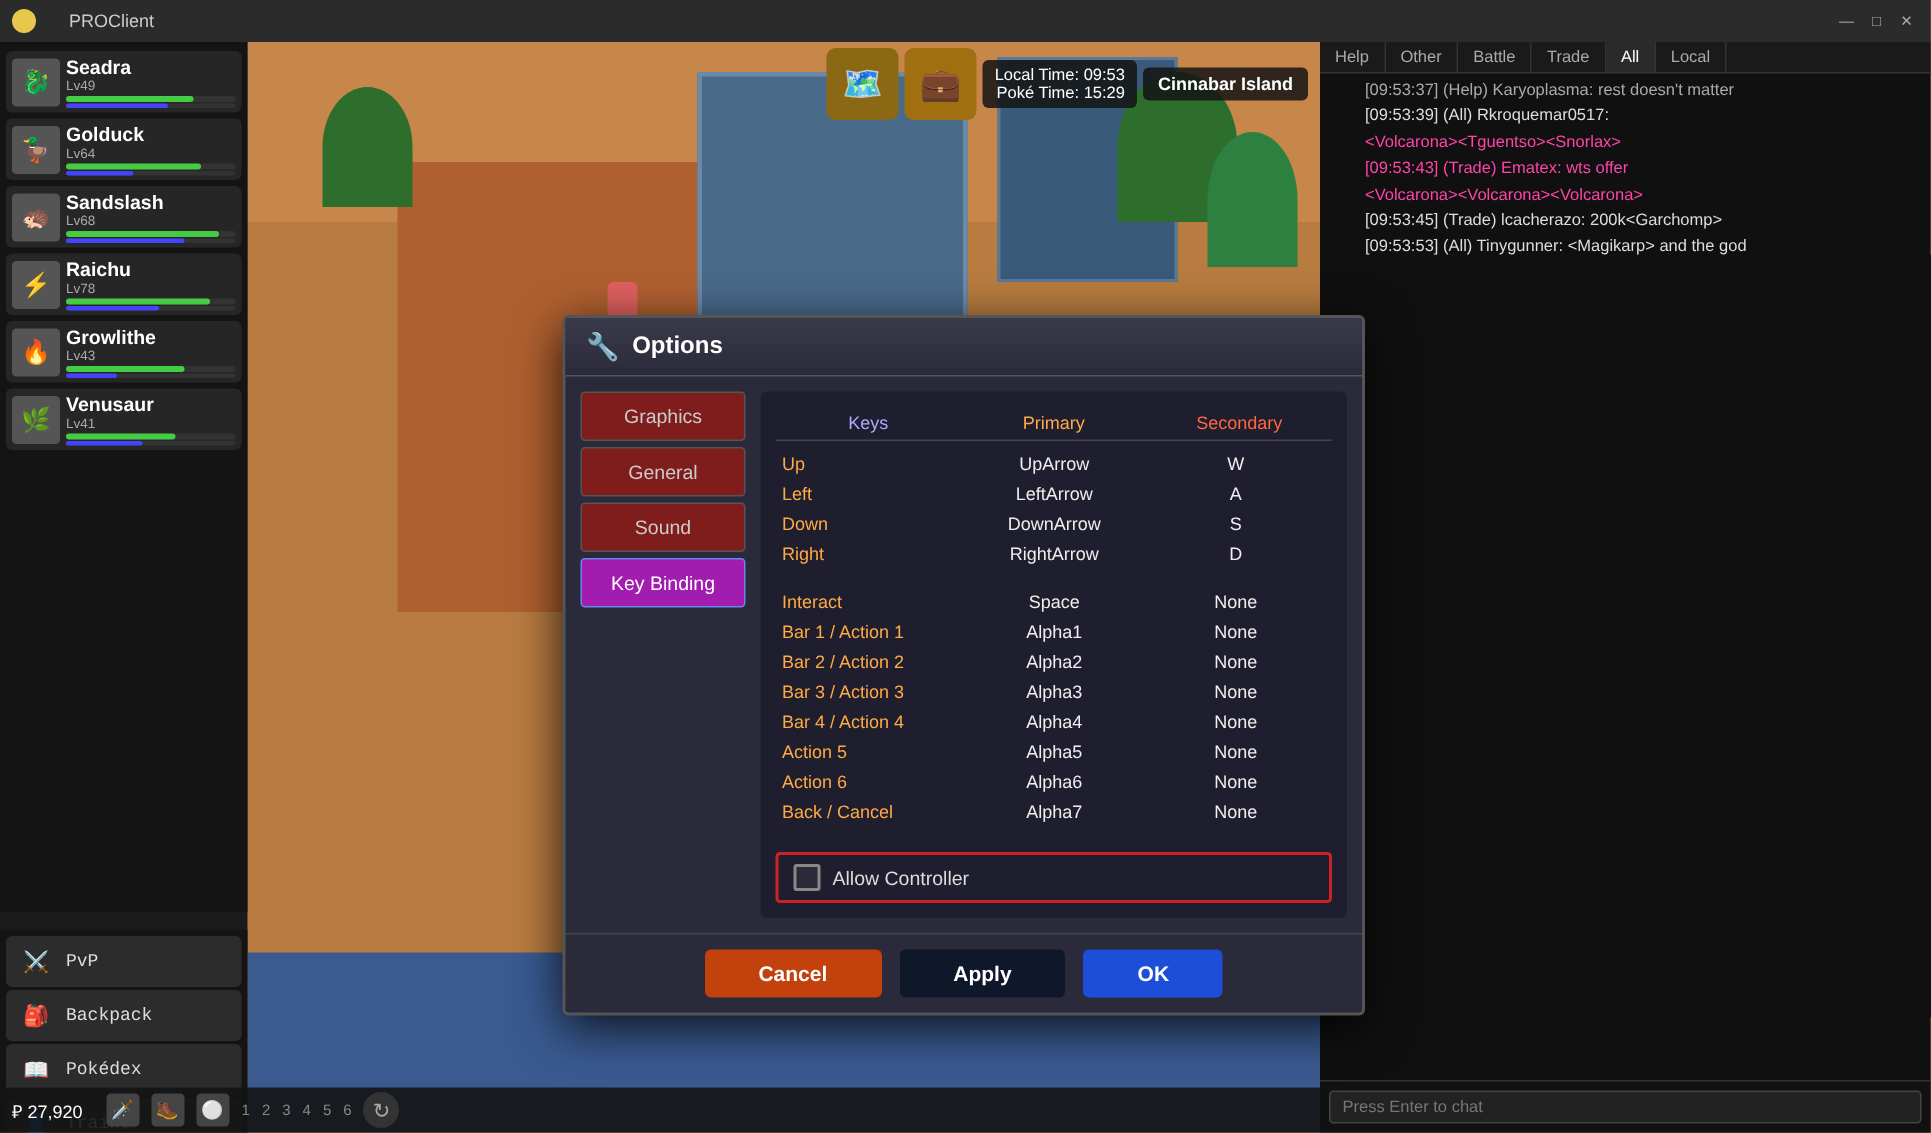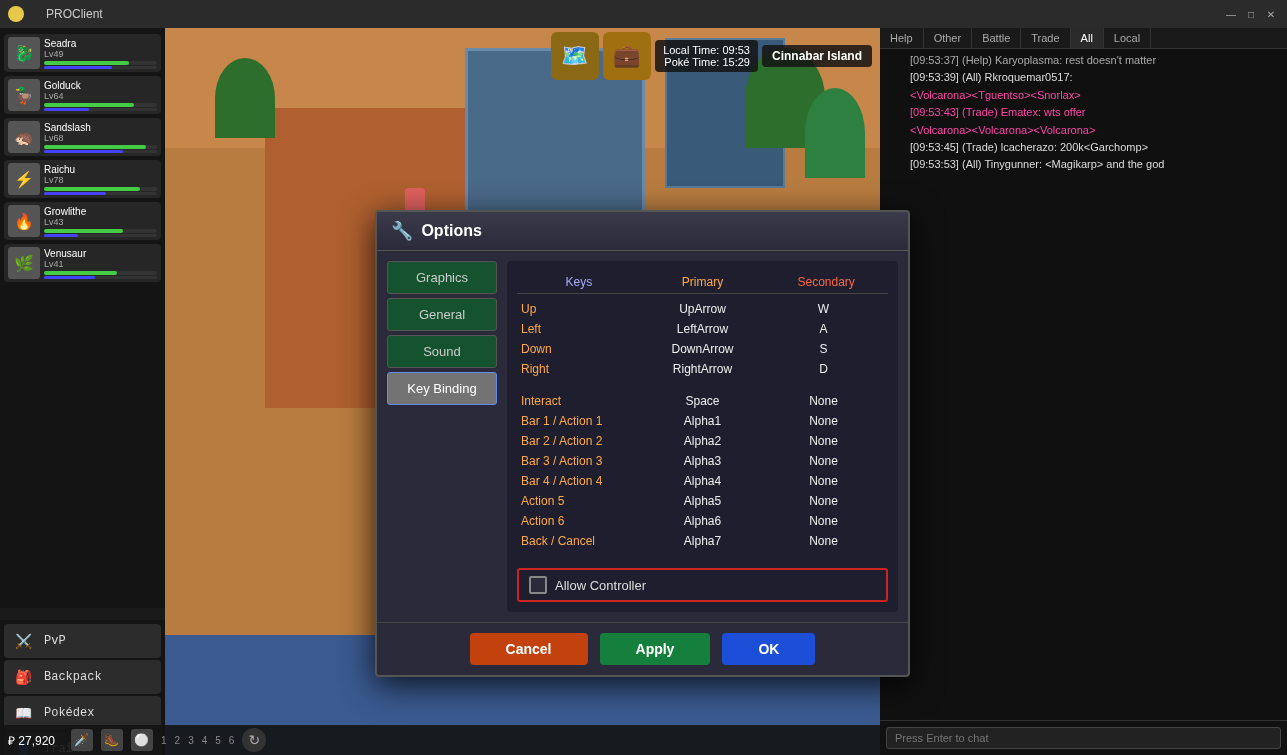--- a/index.html
+++ b/index.html
@@ -74,21 +74,21 @@
     }
     .pokemon-icon {
       width: 32px; height: 32px;
       background: #555;
       border-radius: 3px;
       flex-shrink: 0;
       display: flex; align-items: center; justify-content: center;
       font-size: 16px;
     }
     .pokemon-info { flex: 1; min-width: 0; }
-    .pokemon-name { color: #fff; font-size: 10px; font-weight: normal; }
+    .pokemon-name { color: #fff; font-size: 13px; font-weight: bold; }
     .pokemon-level { color: #aaa; font-size: 9px; }
     .pokemon-hp-bar {
       height: 4px;
       background: #333;
       border-radius: 2px;
       margin-top: 2px;
     }
     .pokemon-hp-fill {
       height: 100%;
       background: #4c4;
@@ -308,26 +308,26 @@
       display: flex;
       flex-direction: column;
       gap: 4px;
     }
     .opt-nav-btn {
       padding: 8px 12px;
       text-align: center;
       font-size: 13px;
       cursor: pointer;
       border-radius: 3px;
-      background: #14532d;
+      background: #7f1d1d;
       color: #ccc;
       border: 1px solid #555;
     }
     .opt-nav-btn.active {
-      background: #737373;
+      background: #a21caf;
       color: #fff;
       border-color: #6688ee;
     }
     #options-content {
       flex: 1;
       background: #1e1e2e;
       border-radius: 4px;
       padding: 10px;
     }
     #keys-table-header {
@@ -396,21 +396,21 @@
       font-weight: bold;
       border: none;
       border-radius: 4px;
       cursor: pointer;
     }
     .footer-btn.cancel {
       background: #c2410c;
       color: #fff;
     }
     .footer-btn.apply {
-      background: #15803d;
+      background: #0f172a;
       color: #fff;
     }
     .footer-btn.ok {
       background: #1d4ed8;
       color: #fff;
     }
 
     
     ::-webkit-scrollbar { width: 6px; }
     ::-webkit-scrollbar-track { background: #111; }

